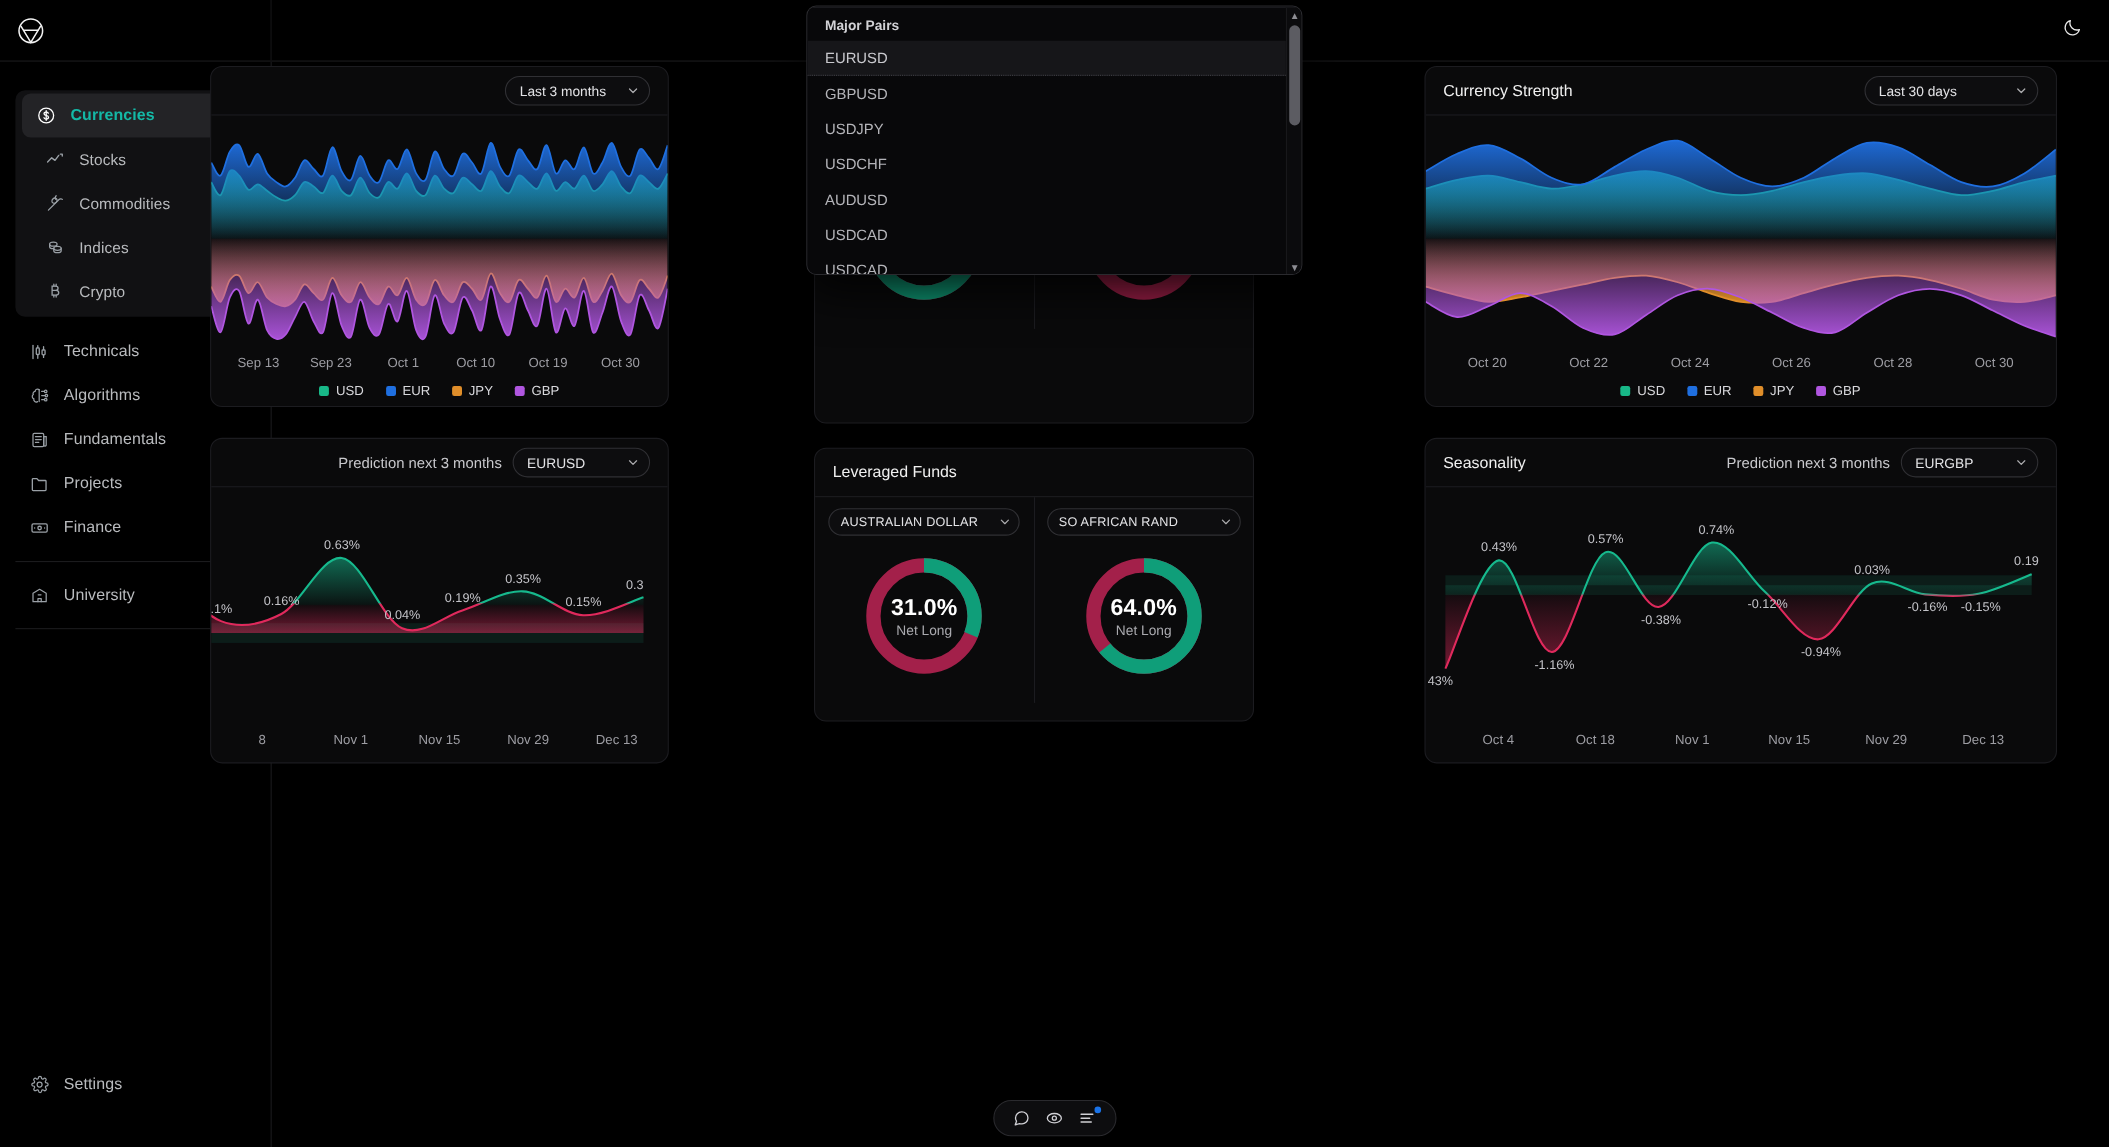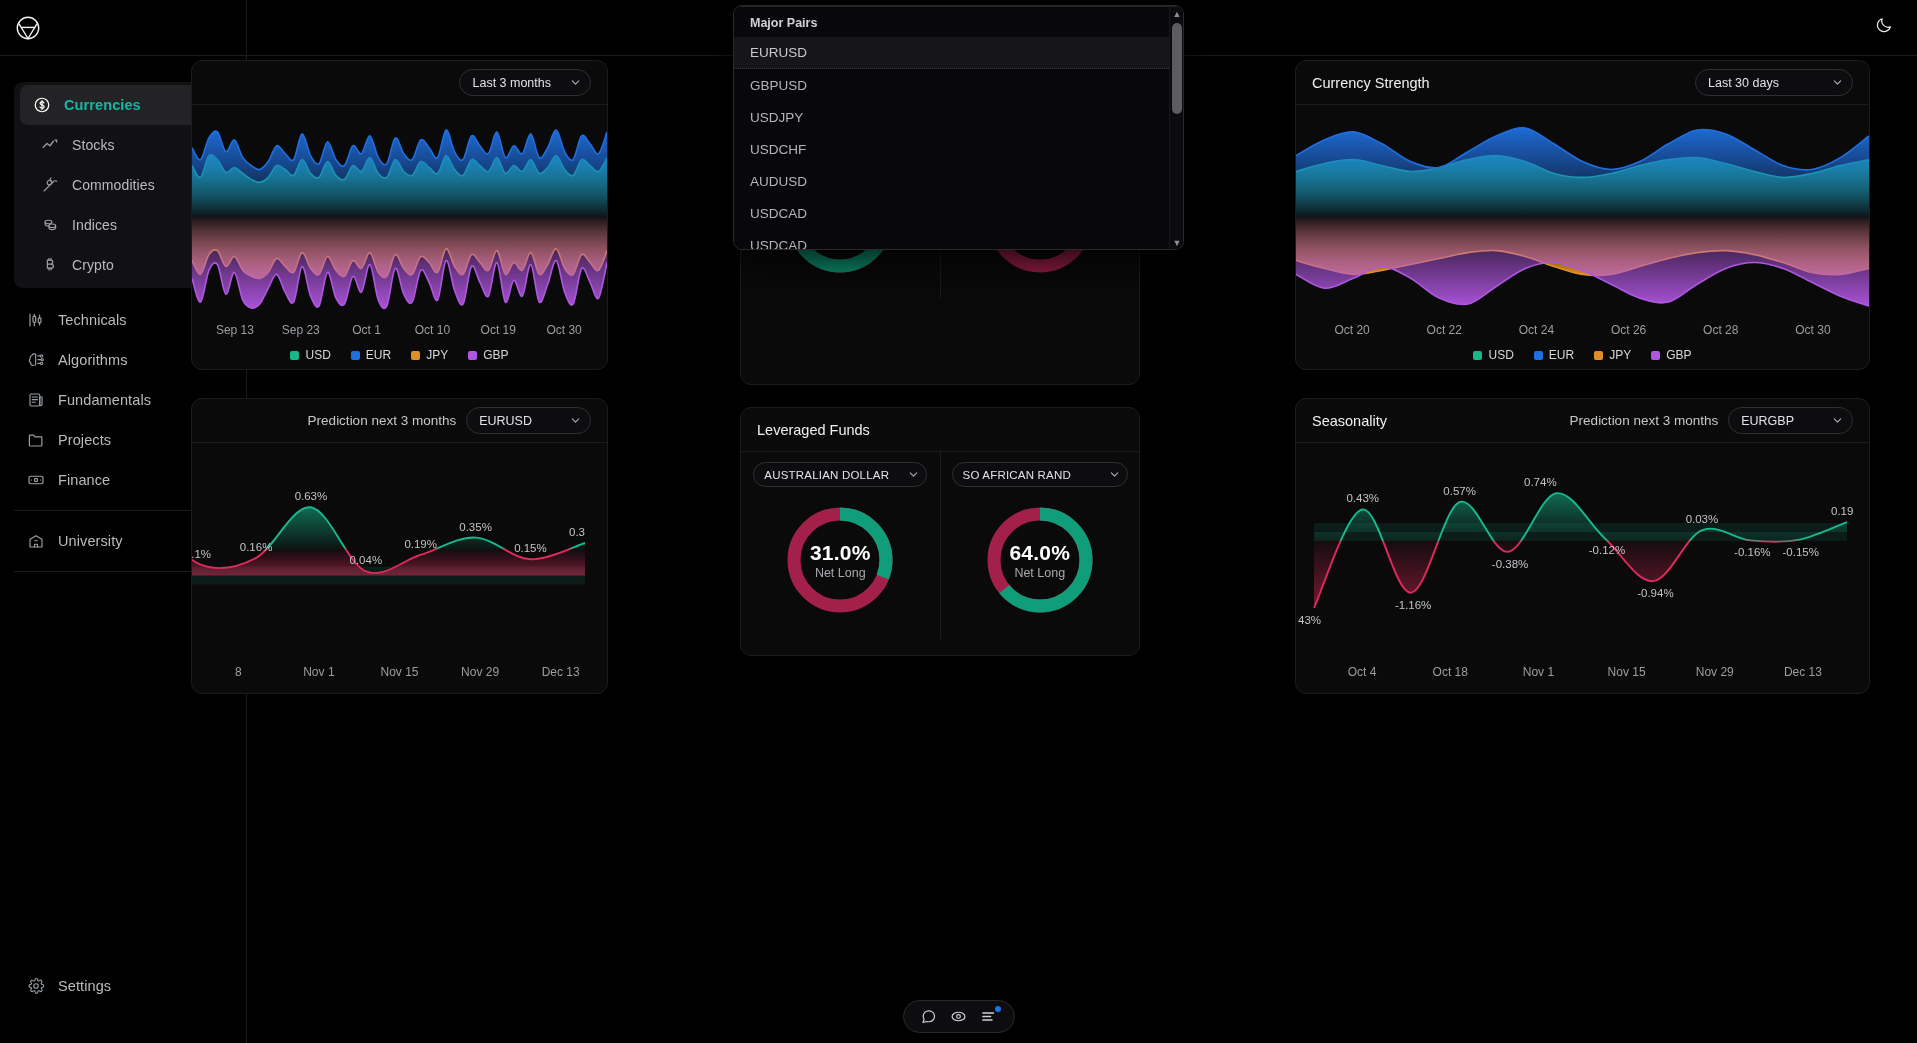--- a/index.html
+++ b/index.html
@@ -612,21 +612,21 @@
               <rect x="18" y="75.96389891696751" width="533" height="18" fill="#0f2e27" opacity="0.55"></rect>
               <path d="M 18 160.86642599277977 C 26.075757575757578 144.4645006016847, 50.3030303030303 64.9849578820698, 66.45454545454545 62.45487364620939 C 82.60606060606061 59.924789410348986, 98.75757575757575 146.90734055354991, 114.9090909090909 145.6859205776173 C 131.06060606060606 144.4645006016847, 147.2121212121212 61.931407942238266, 163.36363636363635 55.12635379061372 C 179.5151515151515 48.321299638989174, 195.66666666666666 106.33874849578821, 211.8181818181818 104.85559566787003 C 227.96969696969697 103.37244283995186, 244.1212121212121 48.49578820697955, 260.27272727272725 46.227436823104696 C 276.4242424242424 43.959085439229845, 292.5757575757575 76.5884476534296, 308.7272727272727 91.24548736462094 C 324.8787878787879 105.90252707581229, 341.030303030303 135.47833935018053, 357.1818181818182 134.16967509025272 C 373.33333333333337 132.86101083032491, 389.4848484848485 90.1985559566787, 405.6363636363636 83.39350180505416 C 421.78787878787875 76.58844765342961, 437.939393939394 91.76895306859207, 454.0909090909091 93.33935018050542 C 470.24242424242425 94.90974729241877, 486.3939393939394 95.86943441636582, 502.5454545454545 92.8158844765343 C 518.6969696969696 89.76233453670277, 542.9242424242424 77.9843561973526, 551 75.01805054151626 L 551 84.96389891696751 L 18 84.96389891696751 Z" fill="url(#svg-rseas-fill)" stroke="none"></path>
               <path d="M 18 160.86642599277977 C 26.075757575757578 144.4645006016847, 50.3030303030303 64.9849578820698, 66.45454545454545 62.45487364620939 C 82.60606060606061 59.924789410348986, 98.75757575757575 146.90734055354991, 114.9090909090909 145.6859205776173 C 131.06060606060606 144.4645006016847, 147.2121212121212 61.931407942238266, 163.36363636363635 55.12635379061372 C 179.5151515151515 48.321299638989174, 195.66666666666666 106.33874849578821, 211.8181818181818 104.85559566787003 C 227.96969696969697 103.37244283995186, 244.1212121212121 48.49578820697955, 260.27272727272725 46.227436823104696 C 276.4242424242424 43.959085439229845, 292.5757575757575 76.5884476534296, 308.7272727272727 91.24548736462094 C 324.8787878787879 105.90252707581229, 341.030303030303 135.47833935018053, 357.1818181818182 134.16967509025272 C 373.33333333333337 132.86101083032491, 389.4848484848485 90.1985559566787, 405.6363636363636 83.39350180505416 C 421.78787878787875 76.58844765342961, 437.939393939394 91.76895306859207, 454.0909090909091 93.33935018050542 C 470.24242424242425 94.90974729241877, 486.3939393939394 95.86943441636582, 502.5454545454545 92.8158844765343 C 518.6969696969696 89.76233453670277, 542.9242424242424 77.9843561973526, 551 75.01805054151626" fill="none" stroke="url(#svg-rseas-stroke)" stroke-width="1.9" stroke-linejoin="round"></path>
             </svg>
           <div id="rseas-labels">
               <span class="seas-label" style="left: 2px; top: 170.866px;">43%</span>
               <span class="seas-label" style="left: 50.4545px; top: 49.4549px;">0.43%</span>
               <span class="seas-label" style="left: 98.9091px; top: 155.686px;">-1.16%</span>
               <span class="seas-label" style="left: 147.364px; top: 42.1264px;">0.57%</span>
               <span class="seas-label" style="left: 195.818px; top: 114.856px;">-0.38%</span>
-              <span class="seas-label" style="left: 228px; top: 33.2274px;">0.74%</span>
+              <span class="seas-label" style="left: 248px; top: 33.2274px;">0.74%</span>
               <span class="seas-label" style="left: 292.727px; top: 101.245px;">-0.12%</span>
               <span class="seas-label" style="left: 341.182px; top: 144.17px;">-0.94%</span>
               <span class="seas-label" style="left: 389.636px; top: 70.3935px;">0.03%</span>
               <span class="seas-label" style="left: 438.091px; top: 103.339px;">-0.16%</span>
               <span class="seas-label" style="left: 486.545px; top: 102.816px;">-0.15%</span>
               <span class="seas-label" style="left: 535px; top: 62.0181px;">0.19</span>
             </div>
           <div class="axis" style="top:222px;padding:0 22px;">
             <span>Oct 4</span>
             <span>Oct 18</span>

